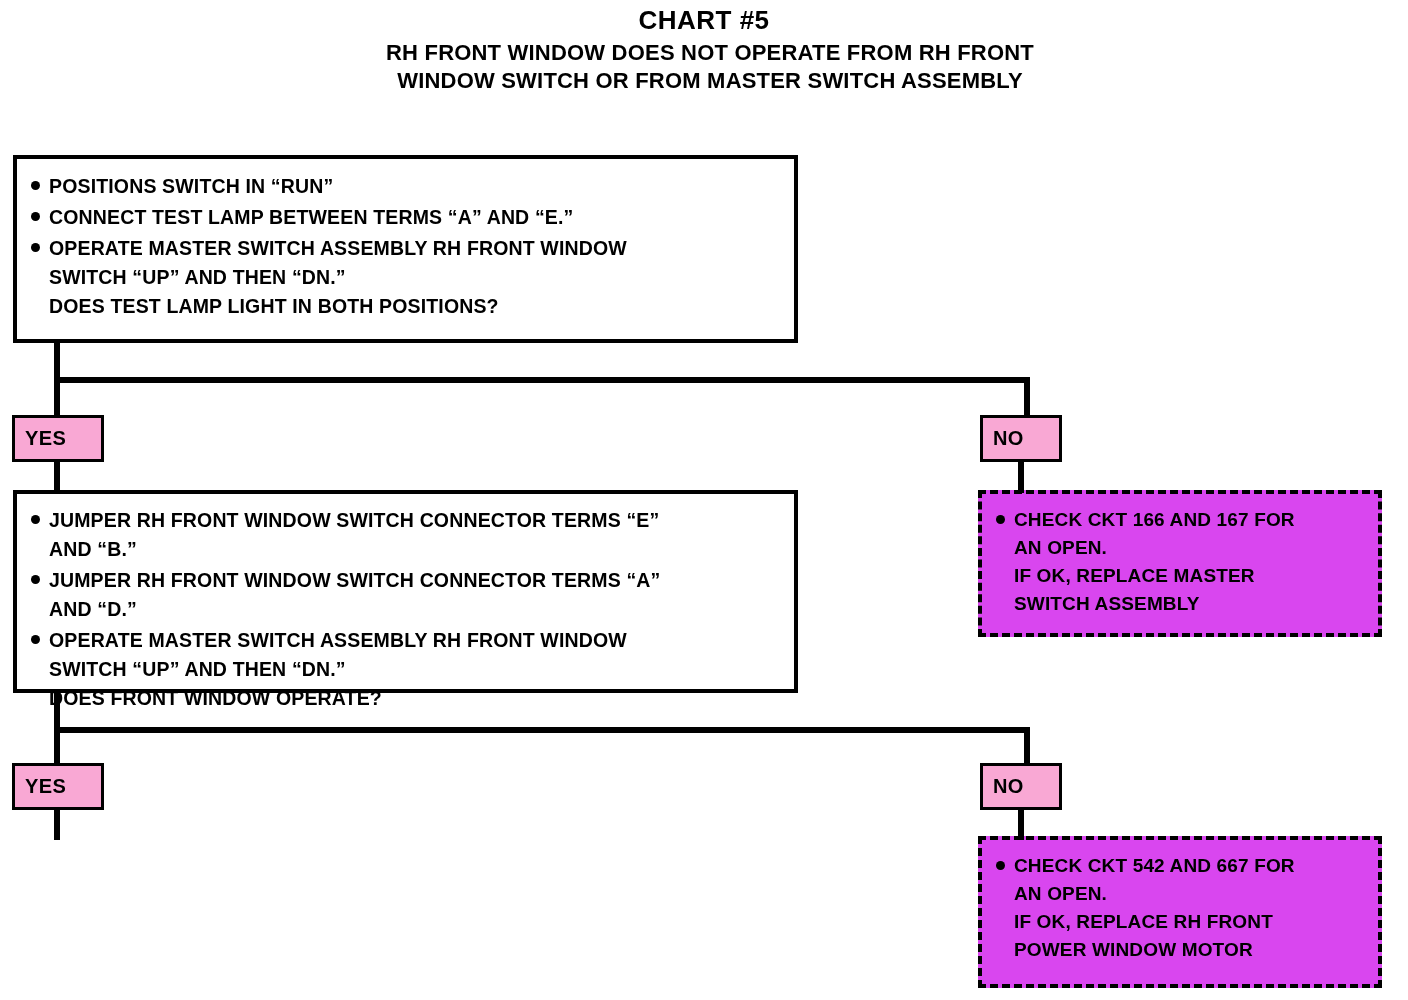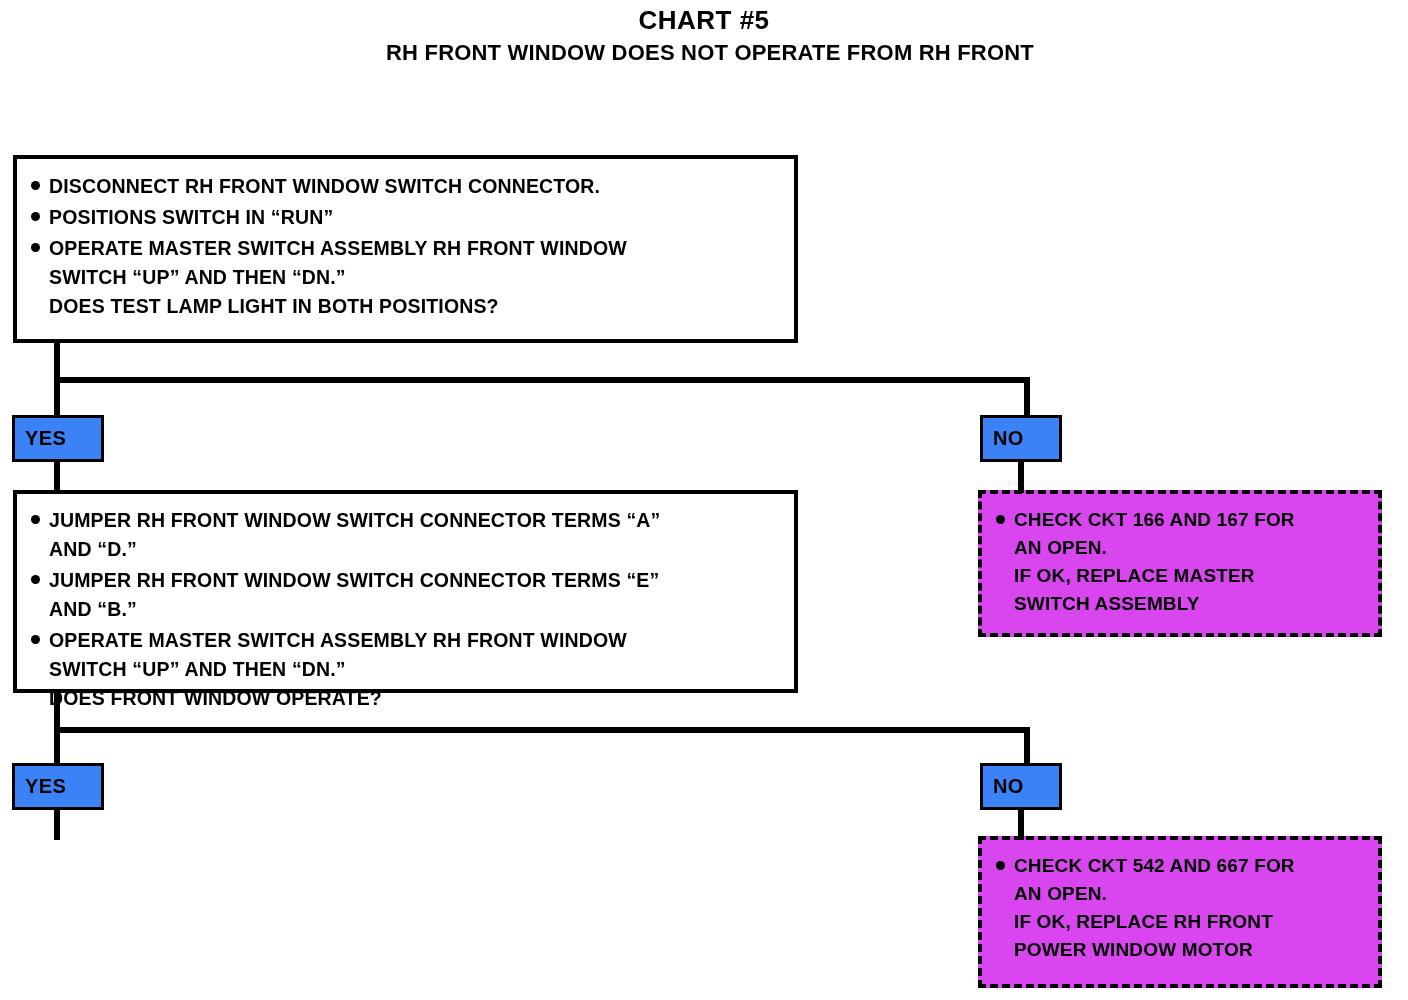--- a/index.html
+++ b/index.html
@@ -53,21 +53,21 @@
   }
   .dashed-box {
     position: absolute;
     border: 4px dashed #000;
     background: #d946ef;
     box-sizing: border-box;
   }
   .label-box {
     position: absolute;
     border: 3px solid #000;
-    background: #3b82f6;
+    background: #f9a8d4;
     box-sizing: border-box;
     display: flex;
     align-items: center;
     justify-content: flex-start;
     z-index: 4;
   }
   .label-box .label-text {
     font-size: 20px;
     font-weight: bold;
     color: #000;
@@ -145,31 +145,32 @@
   }
 </style>
 </head>
 <body>
 
 <div id="page">
 
   <div class="title-block">
     <div class="title-main">CHART #5</div>
     <div class="title-sub">RH FRONT WINDOW DOES NOT OPERATE FROM RH FRONT</div>
+    <div class="title-sub" style="margin-top:0;">WINDOW SWITCH OR FROM MASTER SWITCH ASSEMBLY</div>
   </div>
 
   <div class="solid-box" style="left:13px; top:155px; width:785px; height:188px;">
     <div class="blist" style="padding-top:13px;">
       <div class="bitem">
         <div class="bullet"><span class="dot"></span></div>
-        <div class="btext">DISCONNECT RH FRONT WINDOW SWITCH CONNECTOR.</div>
-      </div>
-      <div class="bitem">
-        <div class="bullet"><span class="dot"></span></div>
         <div class="btext">POSITIONS SWITCH IN “RUN”</div>
+      </div>
+      <div class="bitem">
+        <div class="bullet"><span class="dot"></span></div>
+        <div class="btext">CONNECT TEST LAMP BETWEEN TERMS “A” AND “E.”</div>
       </div>
       <div class="bitem">
         <div class="bullet"><span class="dot"></span></div>
         <div class="btext">OPERATE MASTER SWITCH ASSEMBLY RH FRONT WINDOW
 SWITCH “UP” AND THEN “DN.”
 DOES TEST LAMP LIGHT IN BOTH POSITIONS?</div>
       </div>
     </div>
   </div>
 
@@ -185,27 +186,27 @@
     <span class="label-text">NO</span>
   </div>
 
   <div class="v-line" style="left:54px; top:461px; height:32px;"></div>
   <div class="v-line" style="left:1018px; top:461px; height:32px;"></div>
 
   <div class="solid-box" style="left:13px; top:490px; width:785px; height:203px;">
     <div class="blist" style="padding-top:12px;">
       <div class="bitem">
         <div class="bullet"><span class="dot"></span></div>
+        <div class="btext">JUMPER RH FRONT WINDOW SWITCH CONNECTOR TERMS “E”
+AND “B.”</div>
+      </div>
+      <div class="bitem">
+        <div class="bullet"><span class="dot"></span></div>
         <div class="btext">JUMPER RH FRONT WINDOW SWITCH CONNECTOR TERMS “A”
 AND “D.”</div>
-      </div>
-      <div class="bitem">
-        <div class="bullet"><span class="dot"></span></div>
-        <div class="btext">JUMPER RH FRONT WINDOW SWITCH CONNECTOR TERMS “E”
-AND “B.”</div>
       </div>
       <div class="bitem">
         <div class="bullet"><span class="dot"></span></div>
         <div class="btext">OPERATE MASTER SWITCH ASSEMBLY RH FRONT WINDOW
 SWITCH “UP” AND THEN “DN.”
 DOES FRONT WINDOW OPERATE?</div>
       </div>
     </div>
   </div>
 

